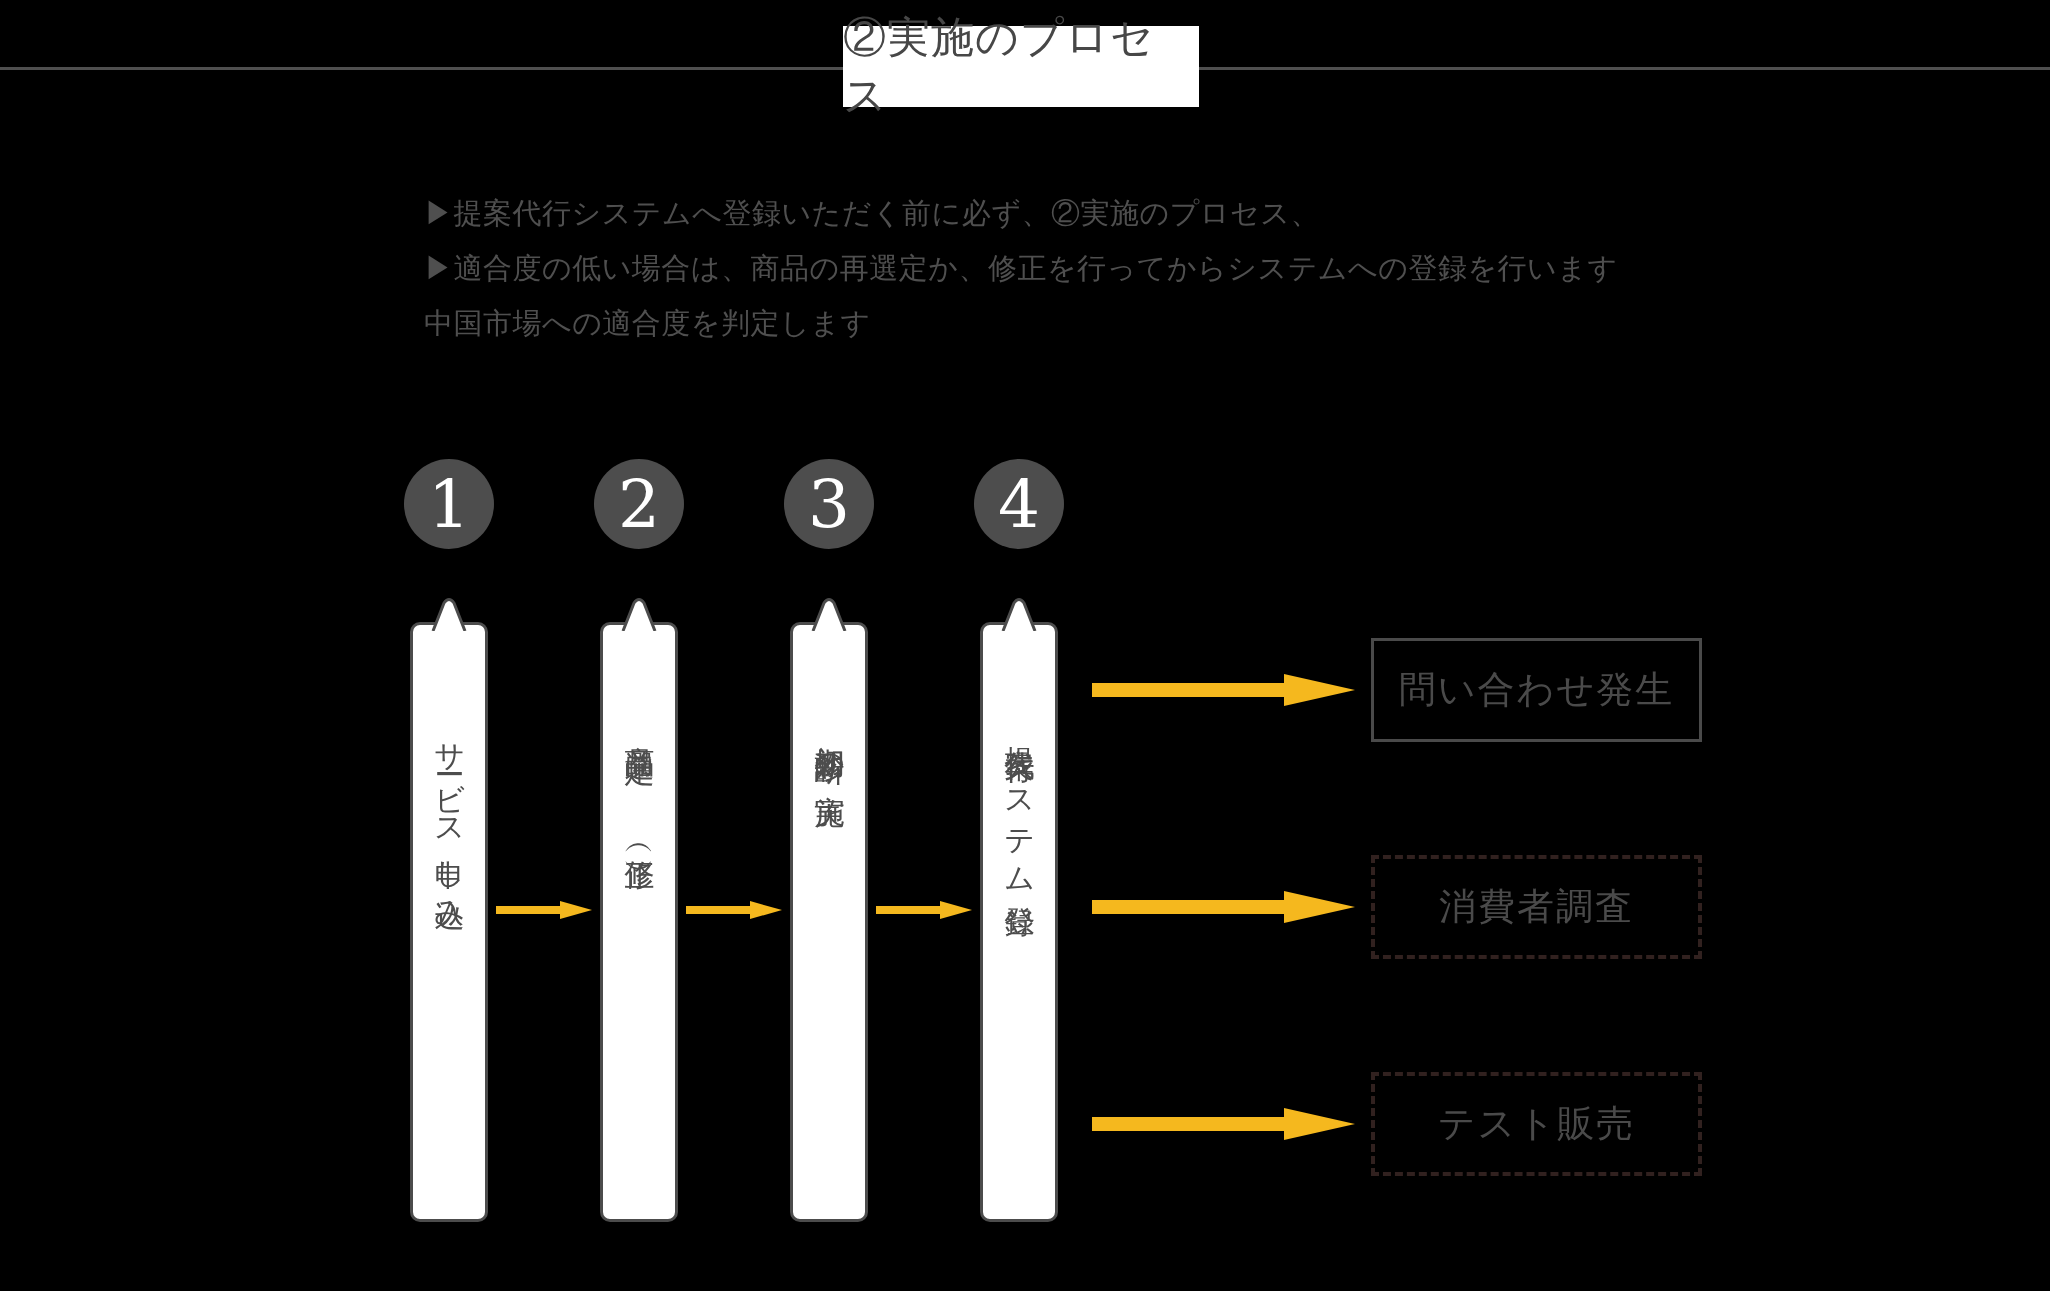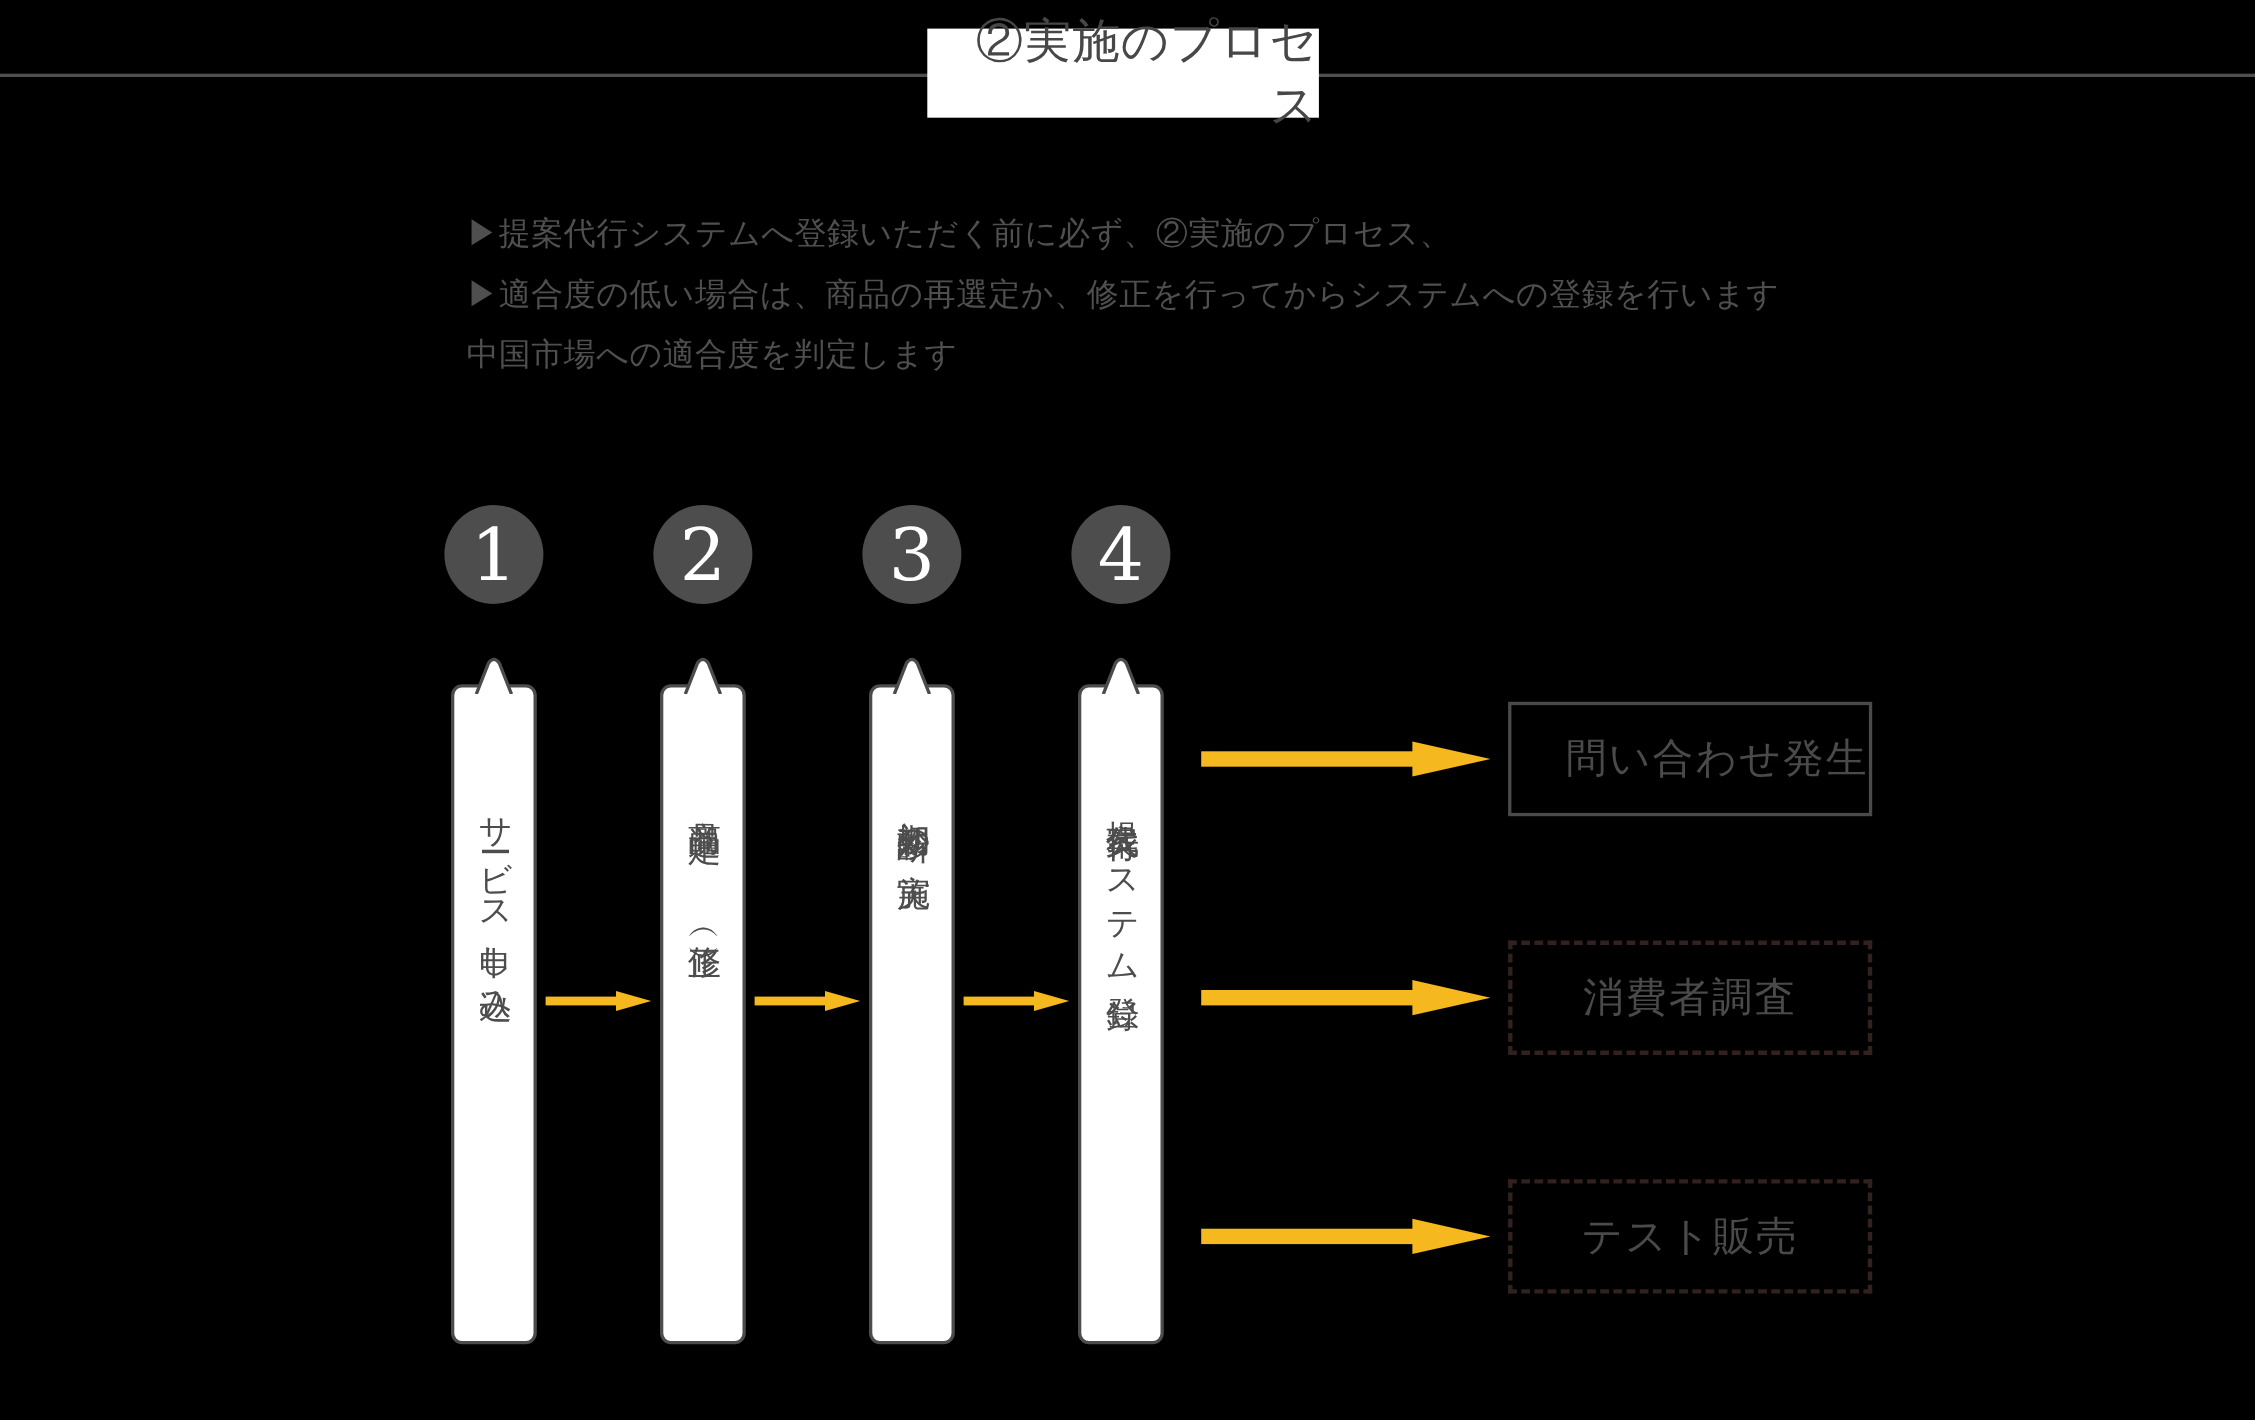--- a/index.html
+++ b/index.html
@@ -6,21 +6,21 @@
   .canvas {
     position:relative; width:2050px; height:1291px;
     background:#000000; overflow:hidden;
     font-family:"Liberation Sans", sans-serif;
   }
   
   .divider { position:absolute; left:0; top:67px; width:2050px; height:3px; background:#4f4f4f; }
   .title-box {
     position:absolute; left:843px; top:26px; width:356px; height:81px;
     background:#ffffff; display:flex; align-items:center; justify-content:center;
-    font-size:43px; color:#474747; letter-spacing:1px; z-index:2;text-align:right;
+    font-size:43px; color:#474747; letter-spacing:1px; z-index:2;
   }
   
   .notes { position:absolute; left:424px; top:186px; font-size:29px; line-height:55px;
            color:#4f4f4f; letter-spacing:0.5px; white-space:nowrap; }
   
   .circle {
     position:absolute; top:459px; width:90px; height:90px; border-radius:50%;
     background:#4d4d4d; color:#ffffff; display:flex; align-items:center; justify-content:center;
     font-family:"DejaVu Serif", serif; font-size:66px;
   }
@@ -49,21 +49,21 @@
   .ba1{top:674px}.ba2{top:891px}.ba3{top:1108px}
   .barrow .shaft { position:absolute; left:0; top:9px; width:194px; height:14px; background:#F5B81E; }
   .barrow .head  { position:absolute; left:192px; top:0; width:0; height:0;
                    border-left:71px solid #F5B81E; border-top:16px solid transparent; border-bottom:16px solid transparent; }
   
   .obox {
     position:absolute; left:1371px; width:331px; height:104px; box-sizing:border-box;
     display:flex; align-items:center; justify-content:center;
     font-size:37px; color:#4a4a4a; letter-spacing:2px; background:transparent;
   }
-  .o1{top:638px;  border:3px solid #4a4a4a;justify-content:flex-end;}
+  .o1{top:638px;  border:3px solid #4a4a4a;}
   .o2{top:855px;  border:4px dashed #31211f;}
   .o3{top:1072px; border:4px dashed #31211f;}
 </style>
 </head>
 <body>
 
 <div class="canvas">
 
   <div class="divider"></div>
 

